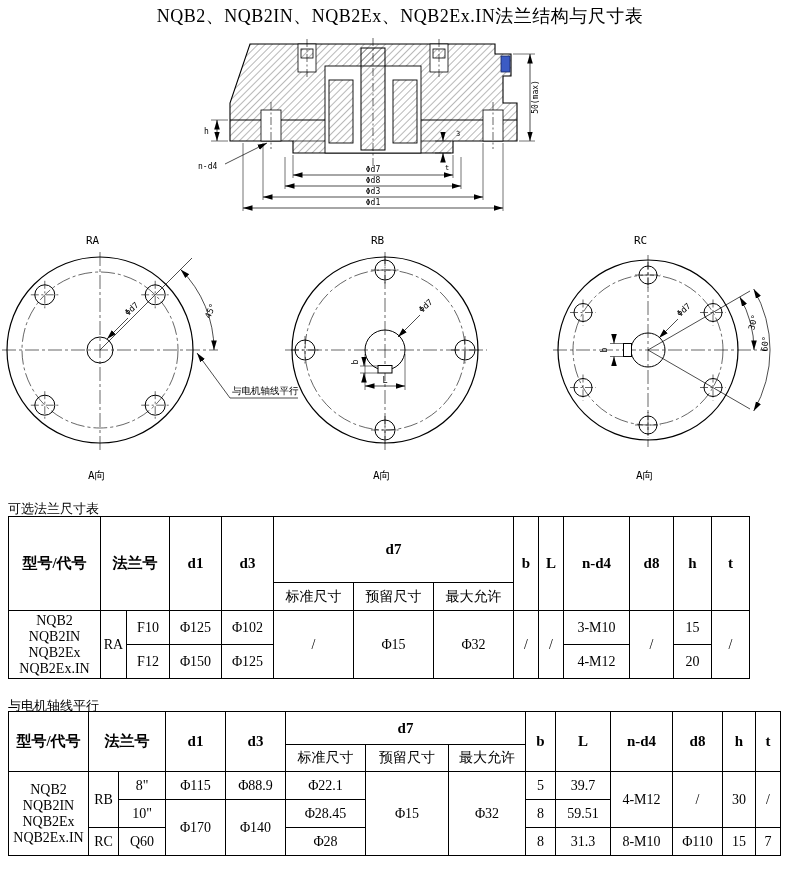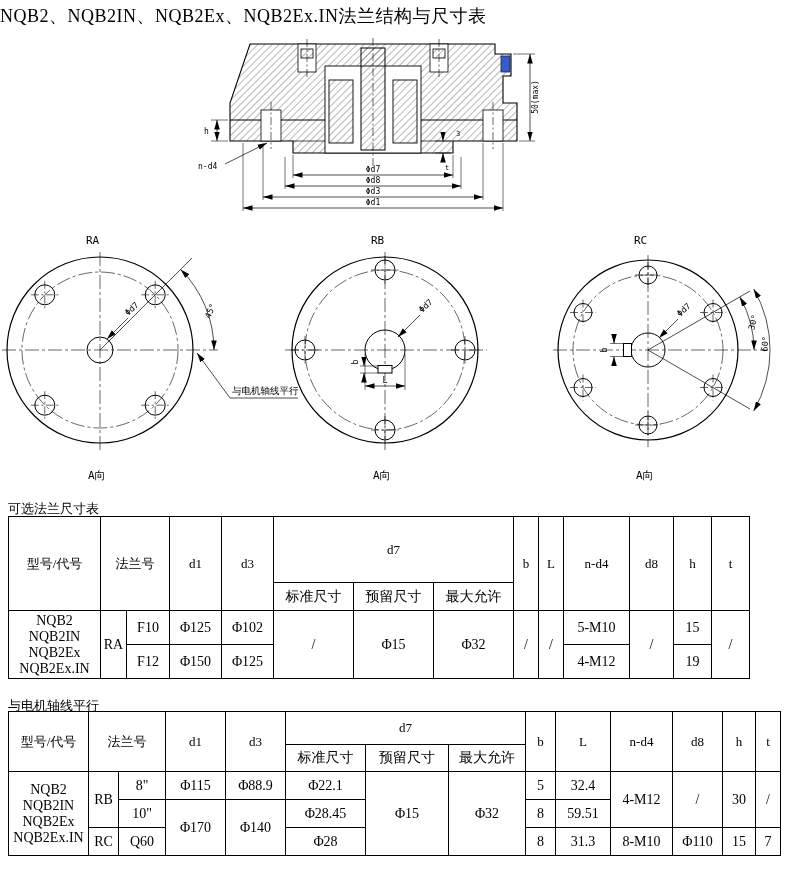--- a/index.html
+++ b/index.html
@@ -1,31 +1,31 @@
 <!DOCTYPE html>
 <html><head>
 <meta charset="utf-8">
 <style>
   * { margin:0; padding:0; box-sizing:border-box; }
   html,body { width:800px; height:881px; background:#fff; color:#000;
     font-family:"Liberation Serif", serif; overflow:hidden; position:relative; }
   .abs { position:absolute; }
-  #title { top:4px; left:0; width:100%; font-size:18px; letter-spacing:.5px; }
+  #title { top:4px; left:0; width:100%; text-align:center; font-size:18px; letter-spacing:.5px; }
   svg text { font-family:"DejaVu Sans Mono", monospace; fill:#000; }
   .ol  { stroke:#000; fill:none; stroke-width:1.2; }
   .th  { stroke:#000; fill:none; stroke-width:1; }
   .dim { stroke:#000; fill:none; stroke-width:.7; }
   .ext { stroke:#000; fill:none; stroke-width:.55; }
   .cl  { stroke:#000; fill:none; stroke-width:.6; stroke-dasharray:8 2.5 2 2.5; }
   .cl2 { stroke:#000; fill:none; stroke-width:.6; stroke-dasharray:14 3 3 3; }
   .tbl-caption { font-size:13px; }
   table.spec { border-collapse:collapse; table-layout:fixed; }
   table.spec td { border:1px solid #000; text-align:center; vertical-align:middle;
     font-size:14px; padding:0 1px; overflow:hidden; }
-  table.spec tr.h1 td { font-size:13px; }
+  table.spec tr.h1 td { font-size:15px;font-weight:bold; }
   td.models { text-align:left; padding-left:4px; line-height:16px; font-size:14px;margin-left:10px; }
 </style>
 </head>
 <body>
 
 <div id="title" class="abs">NQB2、NQB2IN、NQB2Ex、NQB2Ex.IN法兰结构与尺寸表</div>
 
 <svg class="abs" style="left:195px;top:36px" width="350" height="200" viewBox="0 0 350 200">
   <defs>
     <pattern id="hch" patternUnits="userSpaceOnUse" width="5" height="5" patternTransform="rotate(45)">
@@ -268,31 +268,31 @@
     </td>
     <td rowspan="2">RA</td>
     <td>F10</td>
     <td>Φ125</td>
     <td>Φ102</td>
     <td rowspan="2">/</td>
     <td rowspan="2">Φ15</td>
     <td rowspan="2">Φ32</td>
     <td rowspan="2">/</td>
     <td rowspan="2">/</td>
-    <td>5-M10</td>
+    <td>3-M10</td>
     <td rowspan="2">/</td>
     <td>15</td>
     <td rowspan="2">/</td>
   </tr>
   <tr style="height:34px">
     <td>F12</td>
     <td>Φ150</td>
     <td>Φ125</td>
     <td>4-M12</td>
-    <td>19</td>
+    <td>20</td>
   </tr>
 </tbody>
   </table>
 
 <div class="abs tbl-caption" style="left:8px;top:697px">与电机轴线平行</div>
 <table class="spec abs" style="left:8px;top:711px;width:772px">
   <colgroup>
     <col style="width:80px">
       <col style="width:30px">
       <col style="width:47px">
@@ -335,21 +335,21 @@
       <div>NQB2Ex.IN</div>
     </td>
     <td rowspan="2">RB</td>
     <td>8"</td>
     <td>Φ115</td>
     <td>Φ88.9</td>
     <td>Φ22.1</td>
     <td rowspan="3">Φ15</td>
     <td rowspan="3">Φ32</td>
     <td>5</td>
-    <td>32.4</td>
+    <td>39.7</td>
     <td rowspan="2">4-M12</td>
     <td rowspan="2">/</td>
     <td rowspan="2">30</td>
     <td rowspan="2">/</td>
   </tr>
   <tr style="height:28px">
     <td>10"</td>
     <td rowspan="2">Φ170</td>
     <td rowspan="2">Φ140</td>
     <td>Φ28.45</td>

